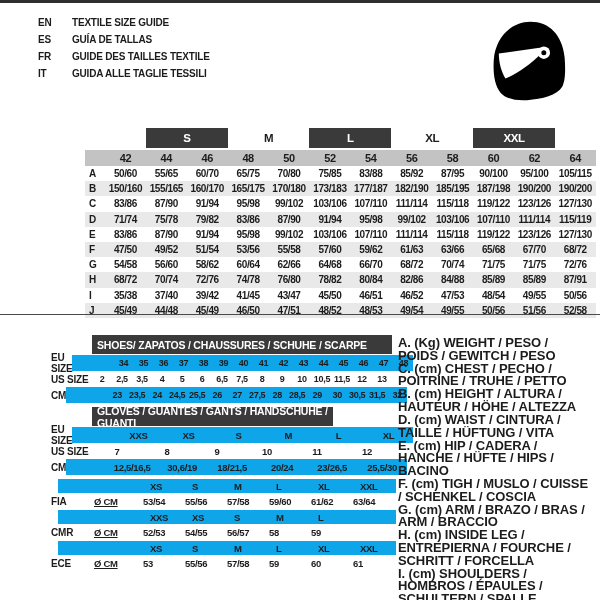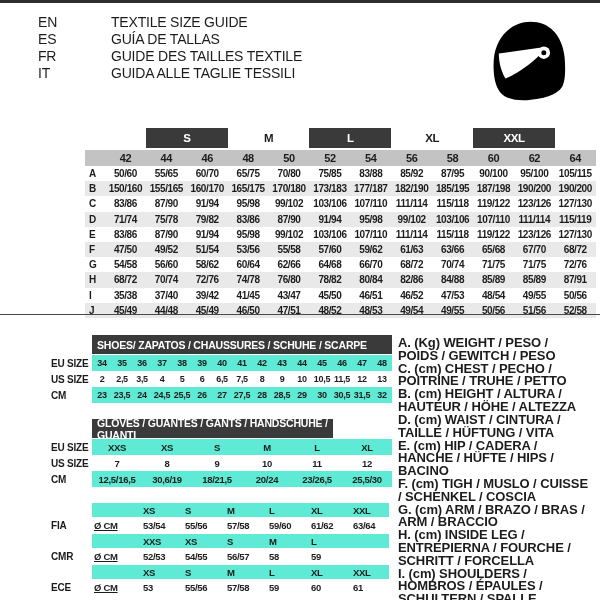--- a/index.html
+++ b/index.html
@@ -2,21 +2,21 @@
 <html><head>
 <meta charset="utf-8">
 <style>
   * { margin:0; padding:0; box-sizing:border-box; }
   html,body { width:600px; background:#fff; }
   body { font-family:"Liberation Sans", sans-serif; color:#1c1c1c; -webkit-font-smoothing:antialiased; }
   #page { position:relative; width:600px; height:600px; background:#fff; border-top:3px solid #2e2e2e; overflow:hidden; letter-spacing:-0.2px; }
 
   
   .lang-list { position:absolute; left:38px; top:11px; }
-  .lang-row { display:flex; font-weight:normal; font-size:14px; line-height:17px;gap:39px; }
+  .lang-row { display:flex; font-weight:bold; font-size:10px; line-height:17px; }
   .lang-code { width:34px; }
   .helmet-logo { position:absolute; right:22px; top:8px; width:100px; height:100px; }
 
   
   .main-table { position:absolute; left:85px; top:125px; width:511px; }
   .mrow { display:flex; align-items:stretch; }
   .mcell { display:flex; align-items:center; justify-content:center; font-weight:bold; white-space:nowrap; letter-spacing:-0.4px; }
   .group-row { height:20px; margin-bottom:2px; }
   .group-row .mcell { font-size:11.5px; }
   .gdark { background:#3a3a3a; color:#fff; }
@@ -29,27 +29,27 @@
   .vcell { width:40.9px; }
 
   .divider { position:absolute; left:0; top:311px; width:600px; border-top:1.5px solid #4a4a4a; }
 
   
   .bottom { position:absolute; left:0; top:316px; width:600px; display:flex; }
   .bottom-left { width:396px; padding-top:16px; }
   .legend { width:200px; padding:18px 8px 0 2px; }
   .legend-item { font-weight:bold; font-size:13px; line-height:12.6px; margin-bottom:0.5px; letter-spacing:-0.1px; }
 
-  .sec { margin-bottom:16px; }
+  .sec { margin-bottom:4px; }
   .brow { display:flex; align-items:stretch; }
   .blabel { width:92px; padding-left:51px; display:flex; align-items:center; font-weight:bold; font-size:10px; }
   .bar { background:#3a3a3a; color:#fff; font-weight:bold; font-size:10.5px; display:flex; align-items:center; padding-left:5px; height:19px; margin-bottom:1px; letter-spacing:-0.2px; }
   .bcells { display:flex; }
   .bcell { display:flex; align-items:center; justify-content:center; font-weight:bold; font-size:9px; white-space:nowrap; letter-spacing:-0.3px; }
-  .rstripe .bcells { background:#5eead4; }
+  .rstripe .bcells { background:#0ea5e9;padding-left:41px; }
   .shoes-row, .gloves-row { height:16px; }
   .shoes-row .bcell { width:20px; }
   .gloves-row .bcell { width:50px; font-size:9.5px; }
   .helm-sizes { height:14px; }
   .helm-data { height:17px; }
   .helm-unit { width:45px; justify-content:flex-start; padding-left:2px; font-size:9.5px;text-decoration:underline; }
   .helm-col { width:42px; justify-content:flex-start; padding-left:6px; font-size:9.5px; }
 </style>
 </head>
 <body>

